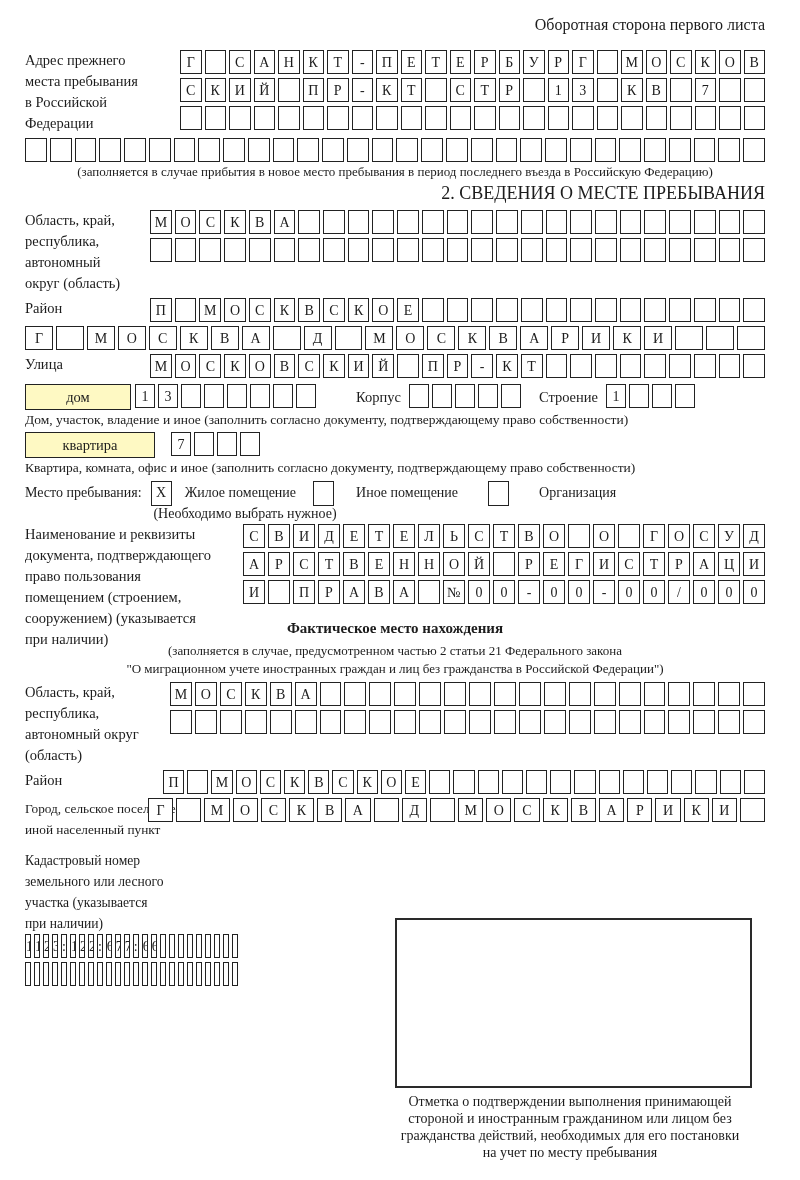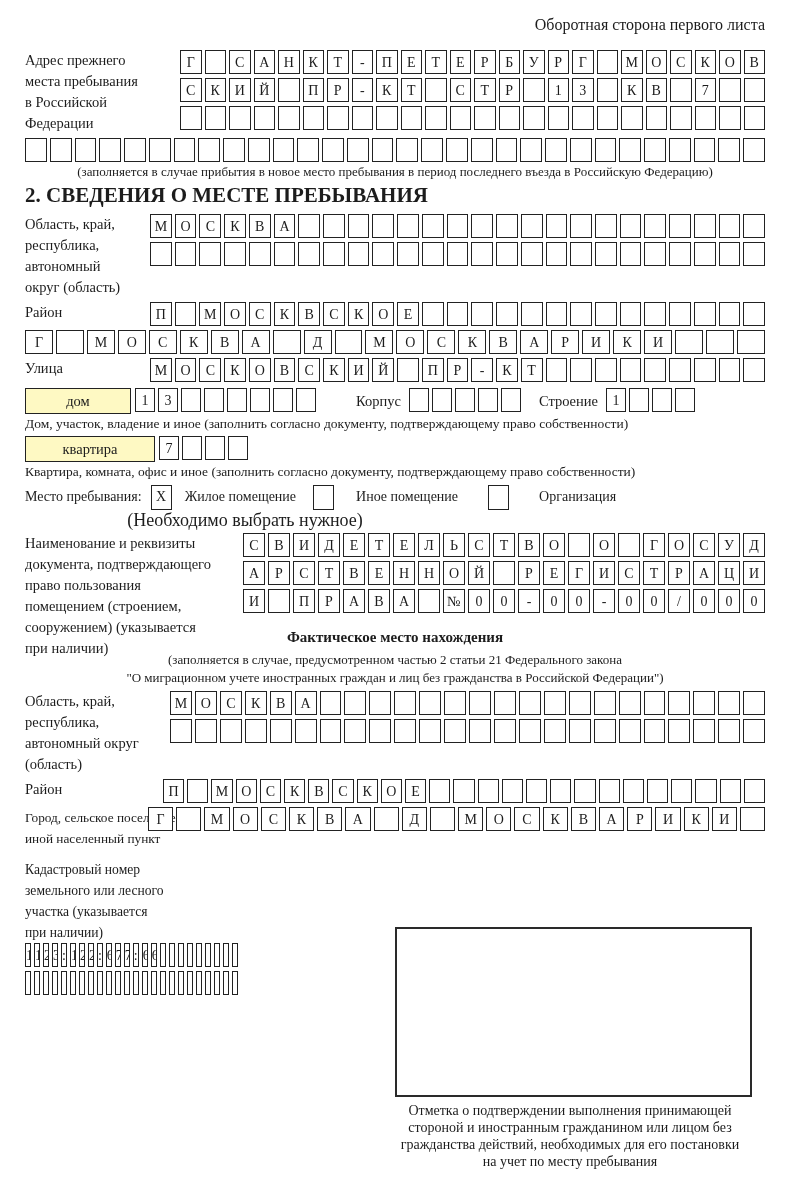--- a/index.html
+++ b/index.html
@@ -30,39 +30,39 @@
     box-sizing:border-box;overflow:hidden;
   }
   .cellrow-fixed{display:flex;gap:3px;}
   .cellrow-fixed .cell{flex:0 0 20px;width:20px;}
 
   .w155{width:155px;} .w125{width:125px;}
   .w218{width:218px;} .w145{width:145px;} .w138{width:138px;} .w123{width:123px;}
 
   .note-center{text-align:center;font-size:13px;margin:1px 0 2px 0;}
   .note-left{font-size:13.5px;margin:1px 0 4px 0;}
-  .h2{text-align:left;font-weight:bold;font-size:21px;margin:3px 0 6px 0;}
+  .h2{text-align:right;font-weight:normal;font-size:18px;margin:3px 0 6px 0;}
   .h3{text-align:center;font-weight:bold;font-size:15px;margin:2px 0 6px 0;}
 
   .labelbox{
     border:1.6px solid #222;height:26px;box-sizing:border-box;
     text-align:center;font-size:14.5px;line-height:24px;background:#fef9c3;
   }
   .lb-dom{width:106px;margin-right:4px;}
-  .lb-kv{width:130px;margin-right:4px;}
+  .lb-kv{width:130px;margin-right:16px;}
   .inline-lbl{font-size:14.5px;line-height:26px;white-space:nowrap;}
   .sp40{width:40px;} .sp18{width:18px;} .sp8{width:8px;}
 
   .cbrow{display:flex;align-items:center;height:26px;margin-top:2px;}
   .cbrow .txt{font-size:14px;white-space:nowrap;}
   .checkbox{
     width:21px;height:25px;border:1.6px solid #222;box-sizing:border-box;
     text-align:center;font-size:14px;line-height:22px;background:#fff;flex:0 0 auto;
   }
-  .hint{font-size:18px;text-align:center;width:300px;margin-left:70px;margin-bottom:2px;}
+  .hint{font-size:14px;text-align:center;width:300px;margin-left:70px;margin-bottom:2px;}
 
   .doc-block{height:90px;margin-bottom:6px;}
   .kad-block{height:60px;margin-top:10px;flex-direction:column;}
 
   .bigbox{
     margin-left:370px;margin-top:8px;
     width:357px;height:170px;
     border:2px solid #2a2a2a;background:#fff;box-sizing:border-box;
   }
   .stamp-note{

